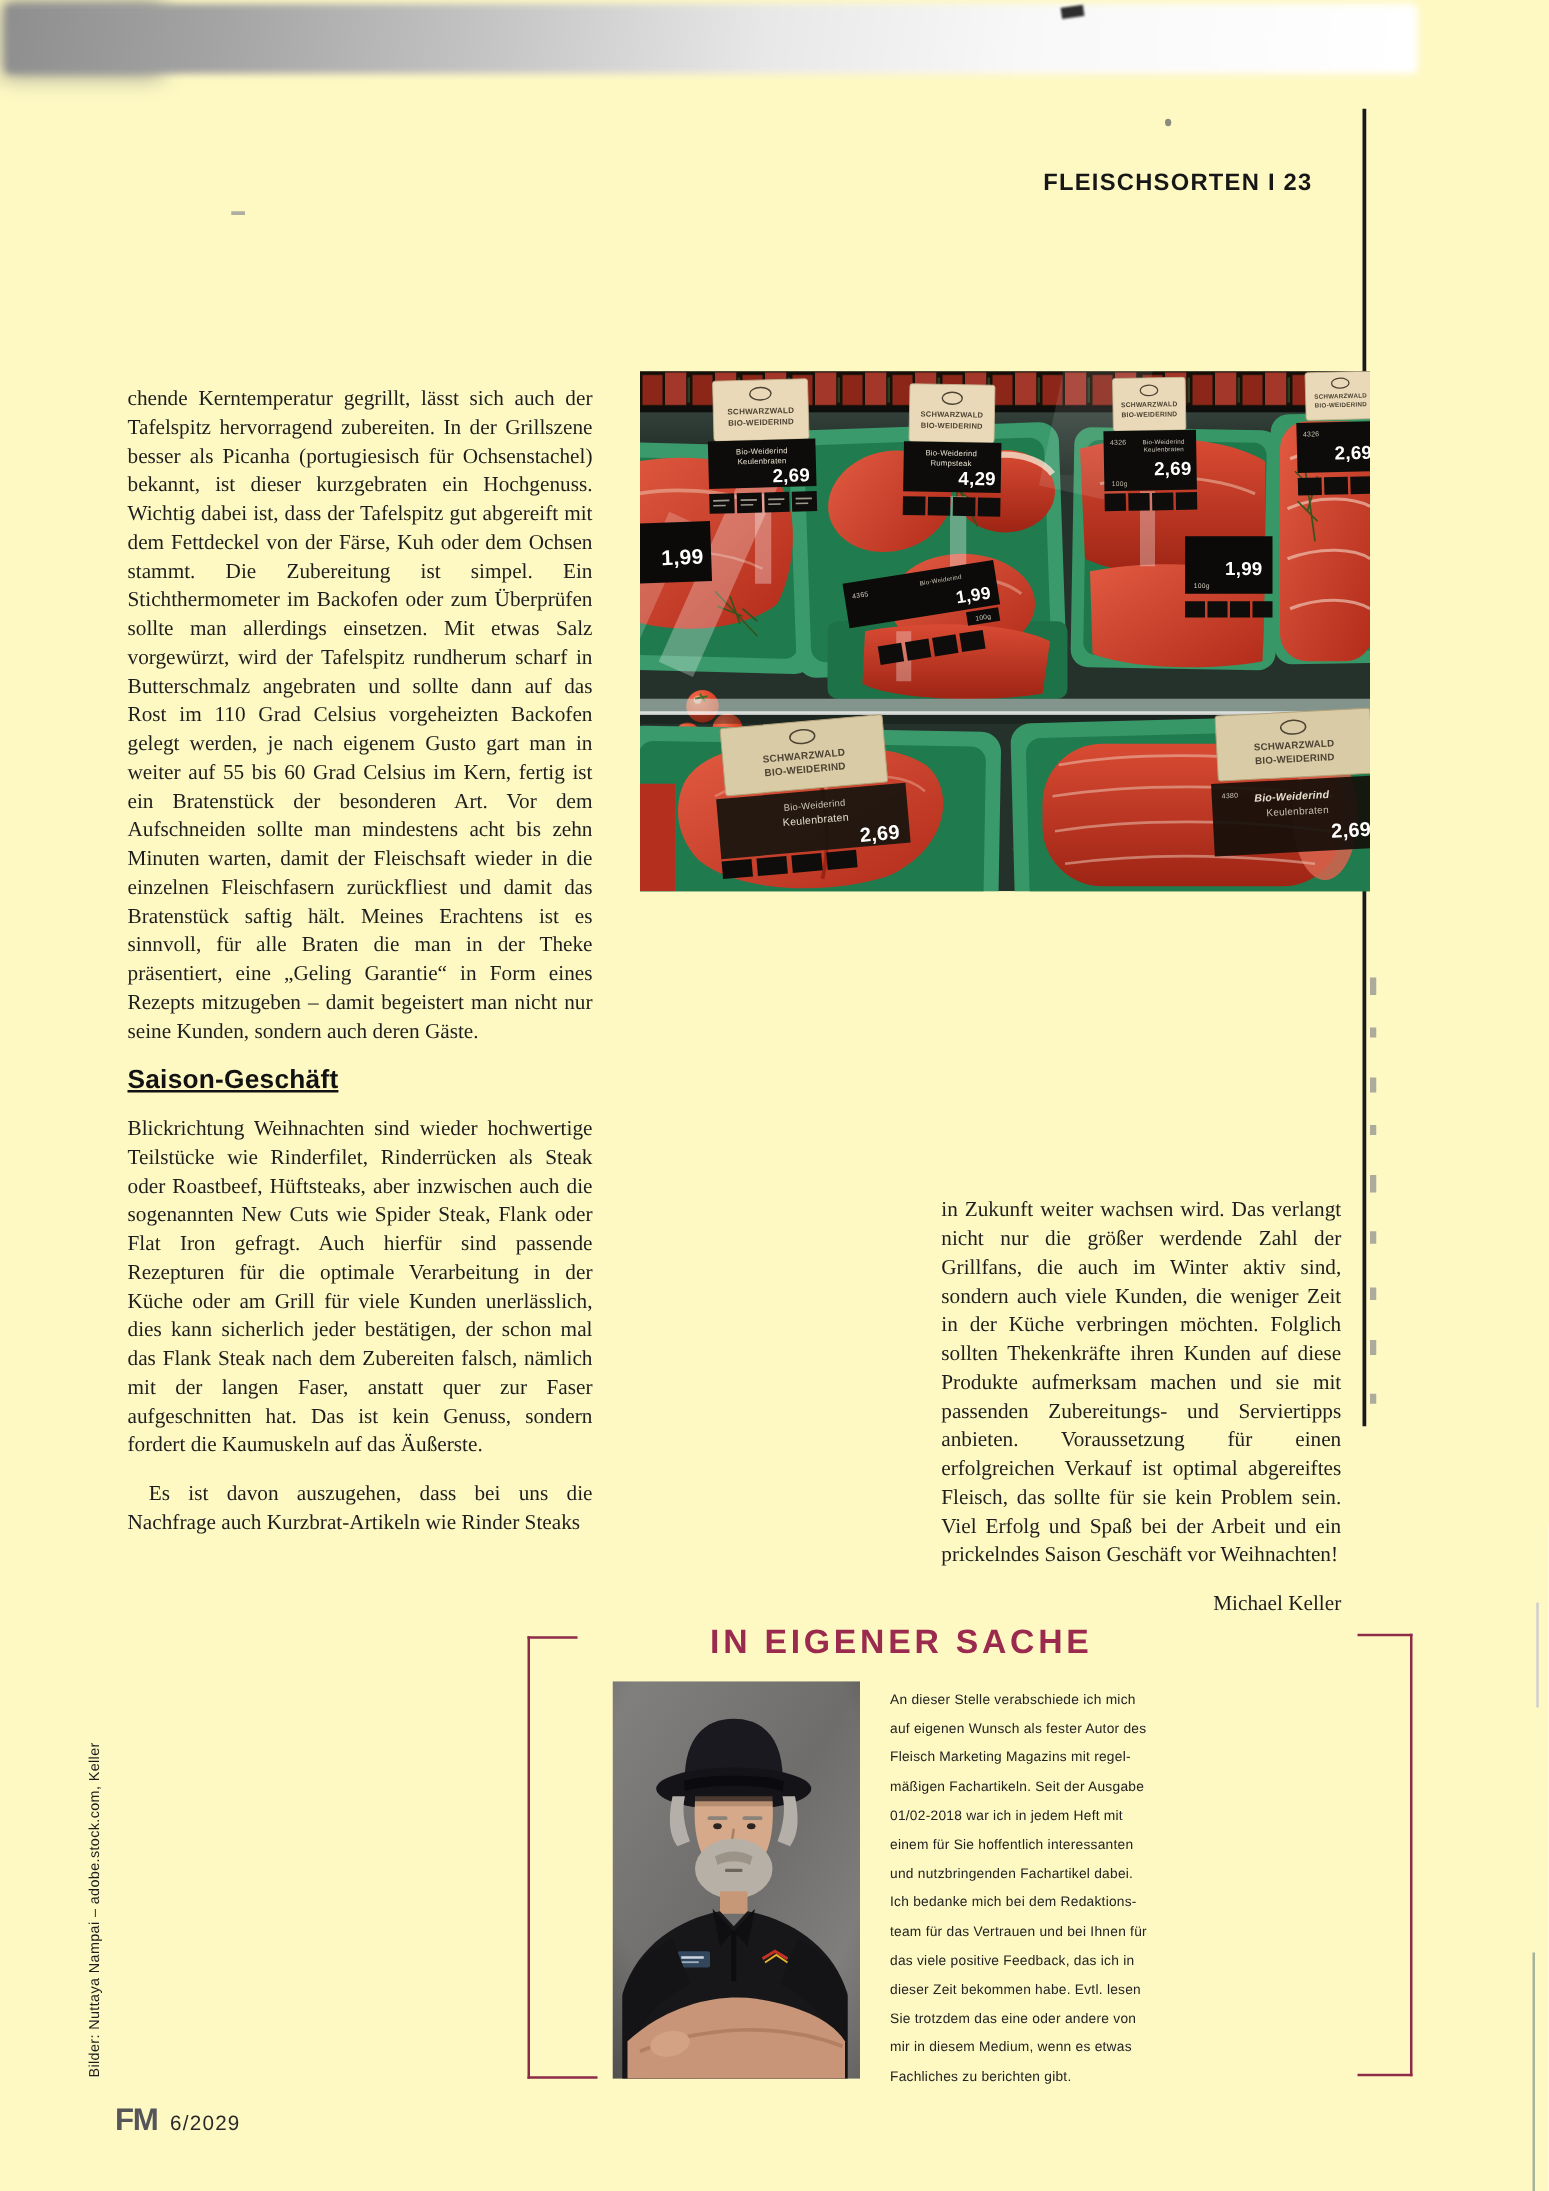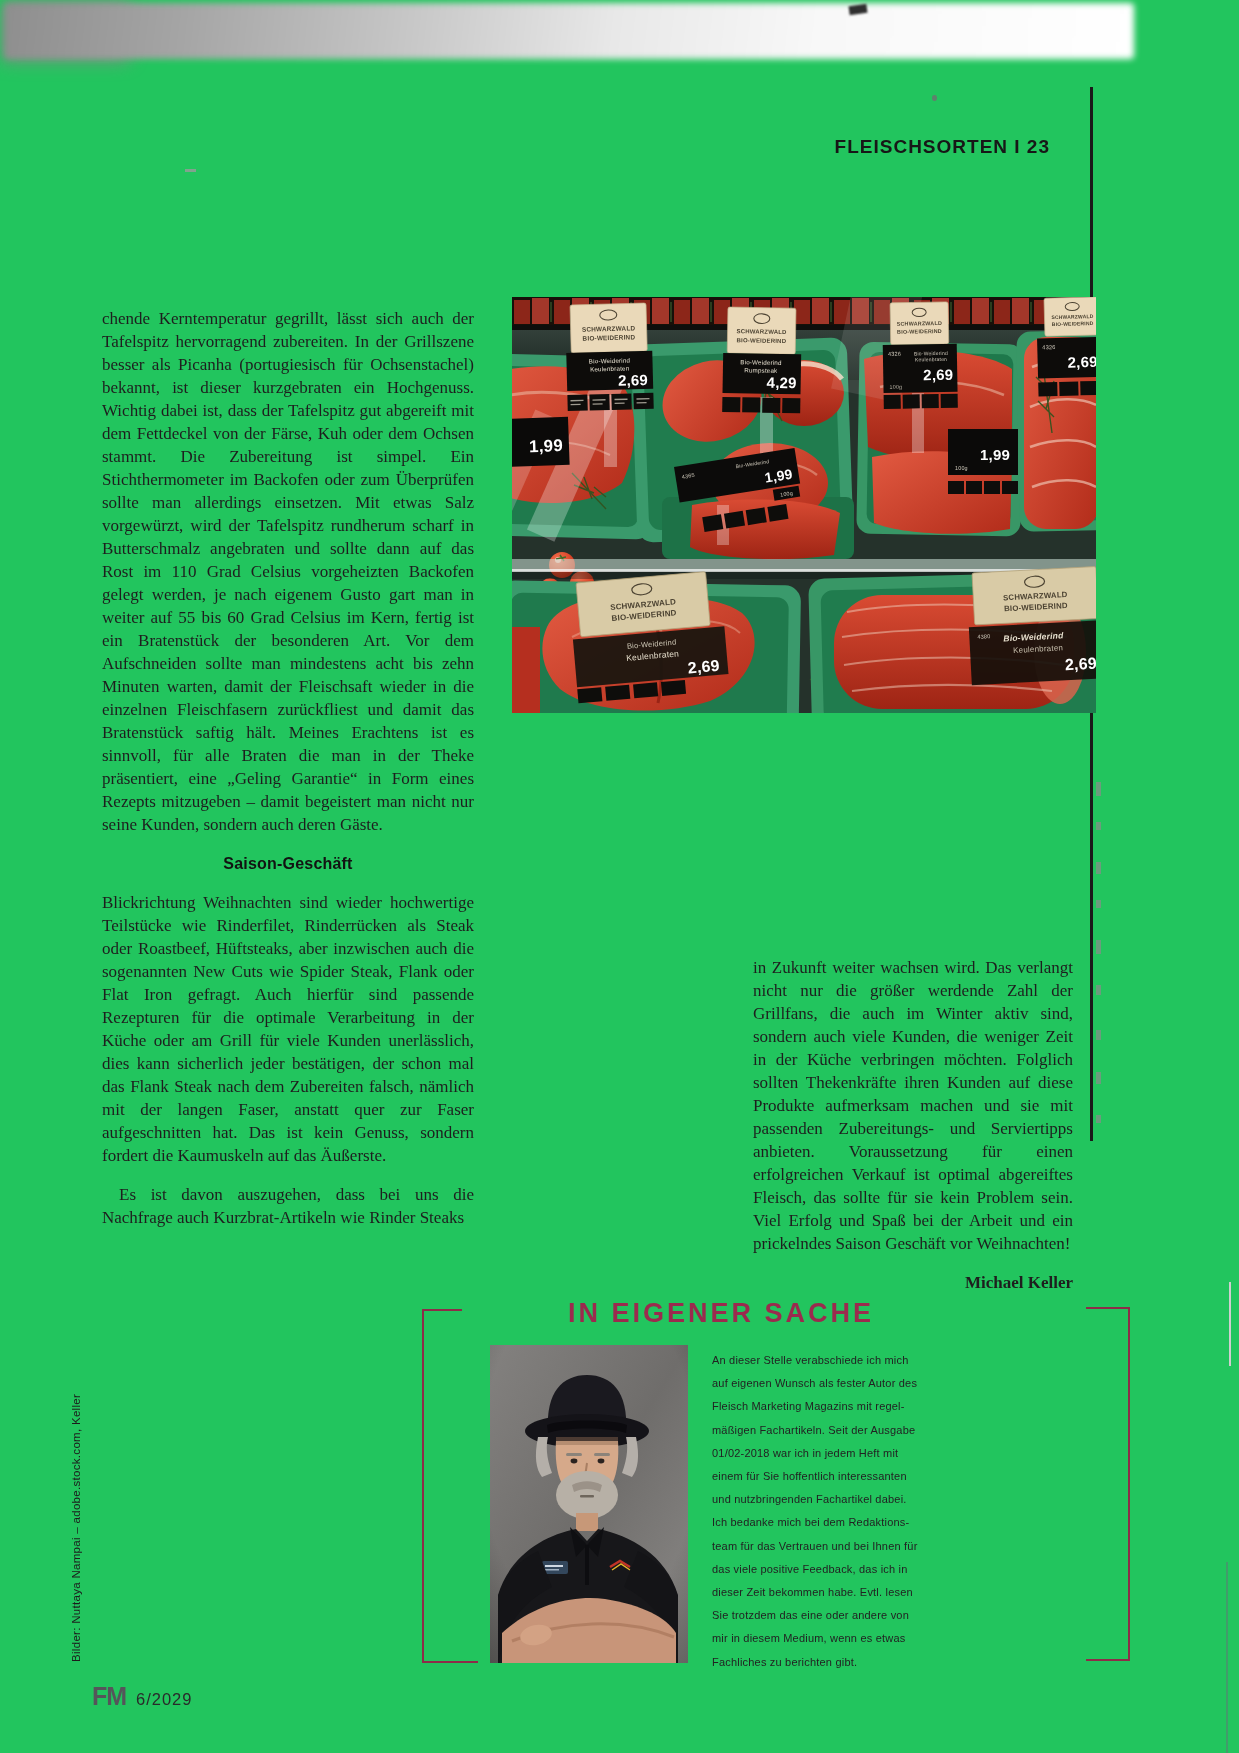--- a/index.html
+++ b/index.html
@@ -1,18 +1,18 @@
 <!DOCTYPE html>
 <html><head>
 <meta charset="utf-8">
 <style>
   html,body { margin:0; padding:0; }
   body { width:1239px; height:1753px; position:relative; background:#ffffff;
          font-family:"Liberation Serif", serif; overflow:hidden; }
-  .page { position:absolute; inset:0; background:#22c55e; }
+  .page { position:absolute; inset:0; background:#fef9c3; }
   .abs { position:absolute; }
 
   
   .scan-band { left:4px; top:3px; width:1130px; height:56px;
     background:linear-gradient(97deg,#8e8e8e 0%,#a5a5a5 16%,#c7c7c7 36%,#e8e8e8 54%,#f8f8f8 72%,#ffffff 100%);
     filter:blur(3px); border-radius:4px; }
   .scan-corner { left:0; top:0; width:130px; height:62px; background:#878787; filter:blur(9px); opacity:.75; }
   .scan-mark-1 { left:849px; top:5px; width:18px; height:9px; background:#2f2f2f; filter:blur(1px); transform:rotate(-8deg); }
   .scan-dot { left:932px; top:95px; width:5px; height:6px; background:#6f6f6f; border-radius:50%; opacity:.8; }
   .scan-dash { left:185px; top:169px; width:11px; height:3px; background:#9a9a9a; opacity:.8; }
@@ -21,24 +21,24 @@
   .edge1 { left:1229px; top:1282px; width:2px; height:84px; background:#cfcfcf; }
   .edge2 { left:1226px; top:1562px; width:2px; height:191px; background:#5c7a76; opacity:.55; }
 
   .page-header { right:189px; top:136px; font-family:"Liberation Sans", sans-serif;
     font-weight:700; font-size:19px; letter-spacing:1px; color:#171717; }
 
   .col { font-size:17px; line-height:23px; text-align:justify; color:#1e1e1e; }
   .col p { margin:16px; }
   .col1 { left:86px; top:291px; width:404px; }
   .col2 { left:737px; top:940px; width:352px; }
-  .heading { font-family:"Liberation Sans", sans-serif; font-weight:700; font-size:16px;
-    margin:17px 0 4px 0; color:#121212; letter-spacing:.2px; text-align:center; }
+  .heading { font-family:"Liberation Sans", sans-serif; font-weight:700; font-size:21px;
+    margin:17px 0 4px 0; color:#121212; letter-spacing:.2px; text-align:left;text-decoration:underline; }
   .indent { text-indent:17px; }
-  .author { text-align:right; font-weight:700; margin-top:14px !important; font-size:17px; }
+  .author { text-align:right; font-weight:400; margin-top:14px !important; font-size:17px; }
 
   .meat-photo { left:512px; top:297px; width:584px; height:416px; }
   .meat-photo svg, .portrait svg { display:block; }
   .meat-photo text { font-family:"Liberation Sans", sans-serif; letter-spacing:.2px; }
 
   .brk { position:absolute; background:#8e2c48; }
   .box-title { left:568px; top:1298px; font-family:"Liberation Sans", sans-serif;
     font-weight:700; font-size:27px; letter-spacing:3px; color:#9b2b4e;text-align:right; }
   .portrait { left:490px; top:1345px; width:198px; height:318px; }
   .box-body { left:712px; top:1349px; width:392px; font-family:"Liberation Sans", sans-serif;

